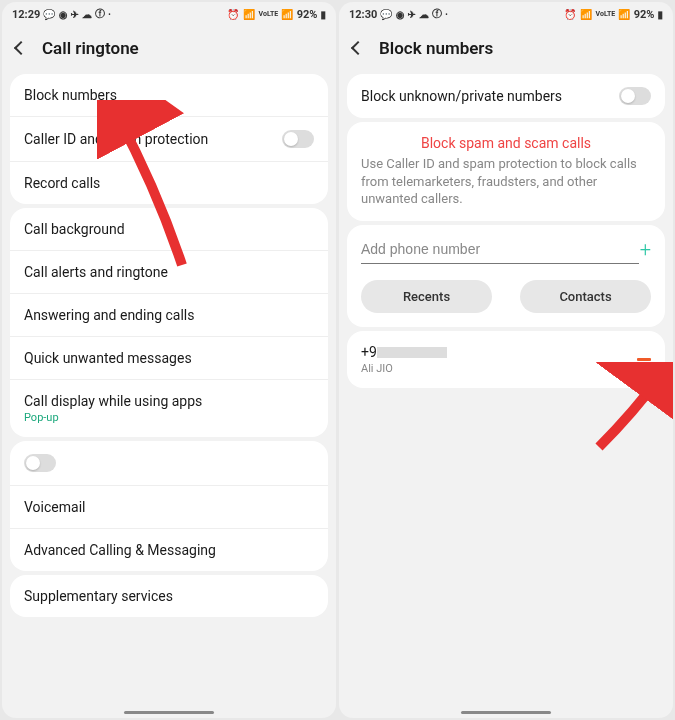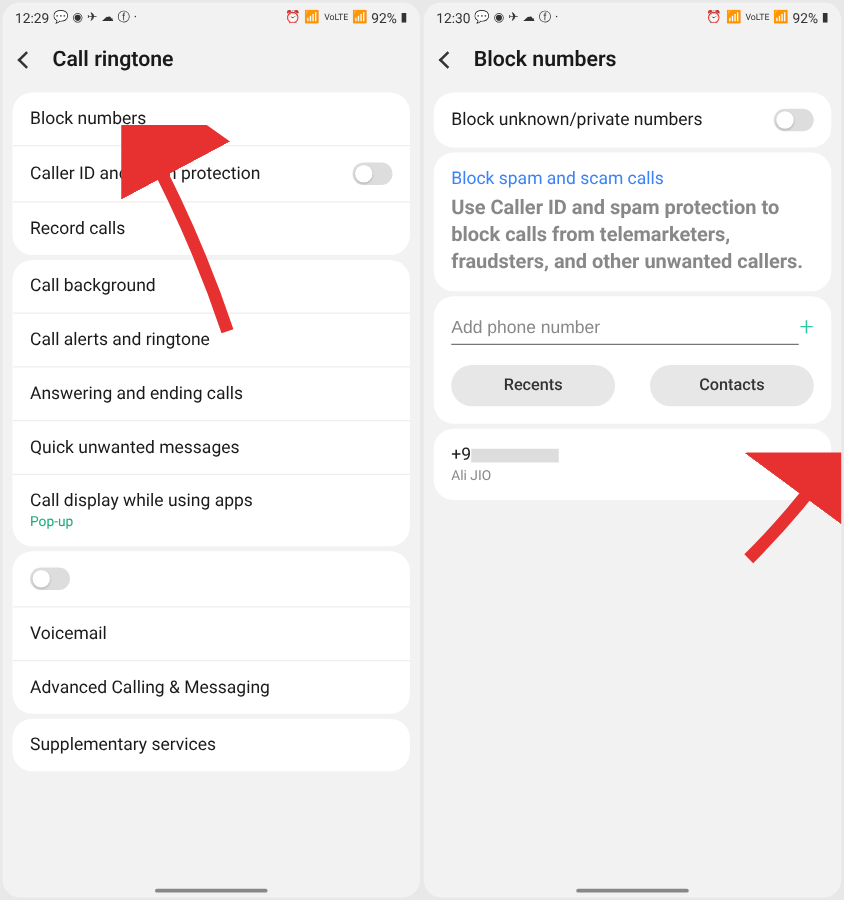--- a/index.html
+++ b/index.html
@@ -21,21 +21,21 @@
       display: flex;
       flex-direction: column;
     }
     .statusbar {
       height: 24px;
       display: flex;
       justify-content: space-between;
       align-items: center;
       padding: 0 10px;
       font-size: 11px;
-      font-weight: 400;
+      font-weight: 700;
       color: #333;
       text-align: center;
     }
     .statusbar .left, .statusbar .right { display: flex; gap: 3px; align-items: center; }
     .statusbar .icon-sm { font-size: 10px; }
     .header {
       display: flex;
       align-items: center;
       gap: 16px;
       padding: 12px 16px 12px 14px;
@@ -74,22 +74,22 @@
     .toggle::after {
       content: "";
       position: absolute;
       left: 2px; top: 2px;
       width: 14px; height: 14px;
       background: #fff;
       border-radius: 50%;
       box-shadow: 0 1px 2px rgba(0,0,0,.2);
     }
     .spam-card { padding: 13px 14px; }
-    .spam-title { font-size: 14px; color: #3b82f6; }
-    .spam-desc { font-size: 16px; color: #888; margin-top: 4px; line-height: 1.35; font-weight: bold; }
+    .spam-title { font-size: 14px; color: #ef4444; text-align: center; }
+    .spam-desc { font-size: 13px; color: #888; margin-top: 4px; line-height: 1.35; }
     .input-card { padding: 10px 14px 14px; }
     .input-row { display: flex; align-items: center; gap: 1px; }
     .phone-input {
       flex: 1;
       border: none;
       border-bottom: 1px solid #777;
       padding: 6px 0;
       font-size: 14px;
       color: #333;
       background: transparent;

